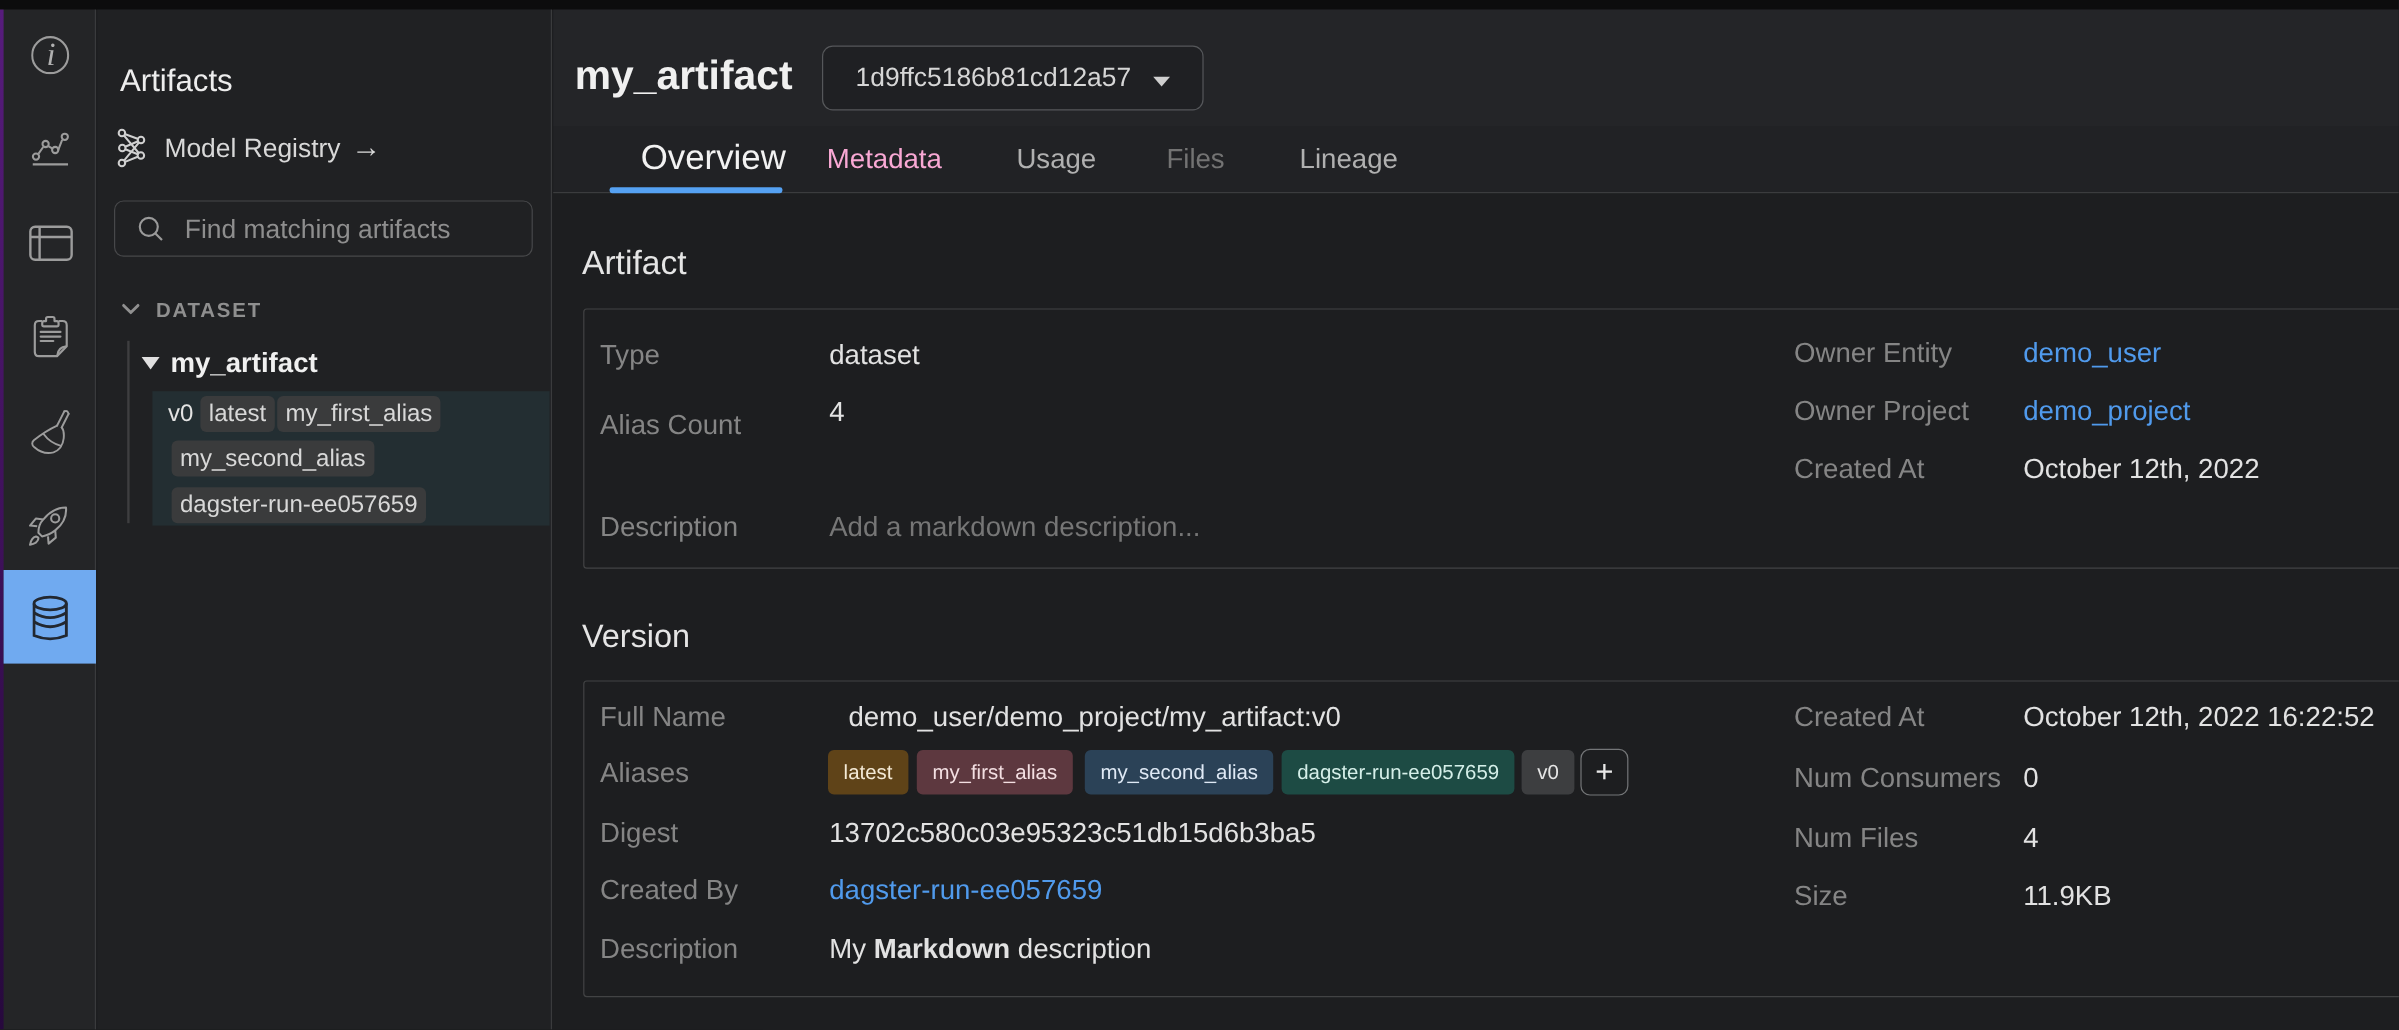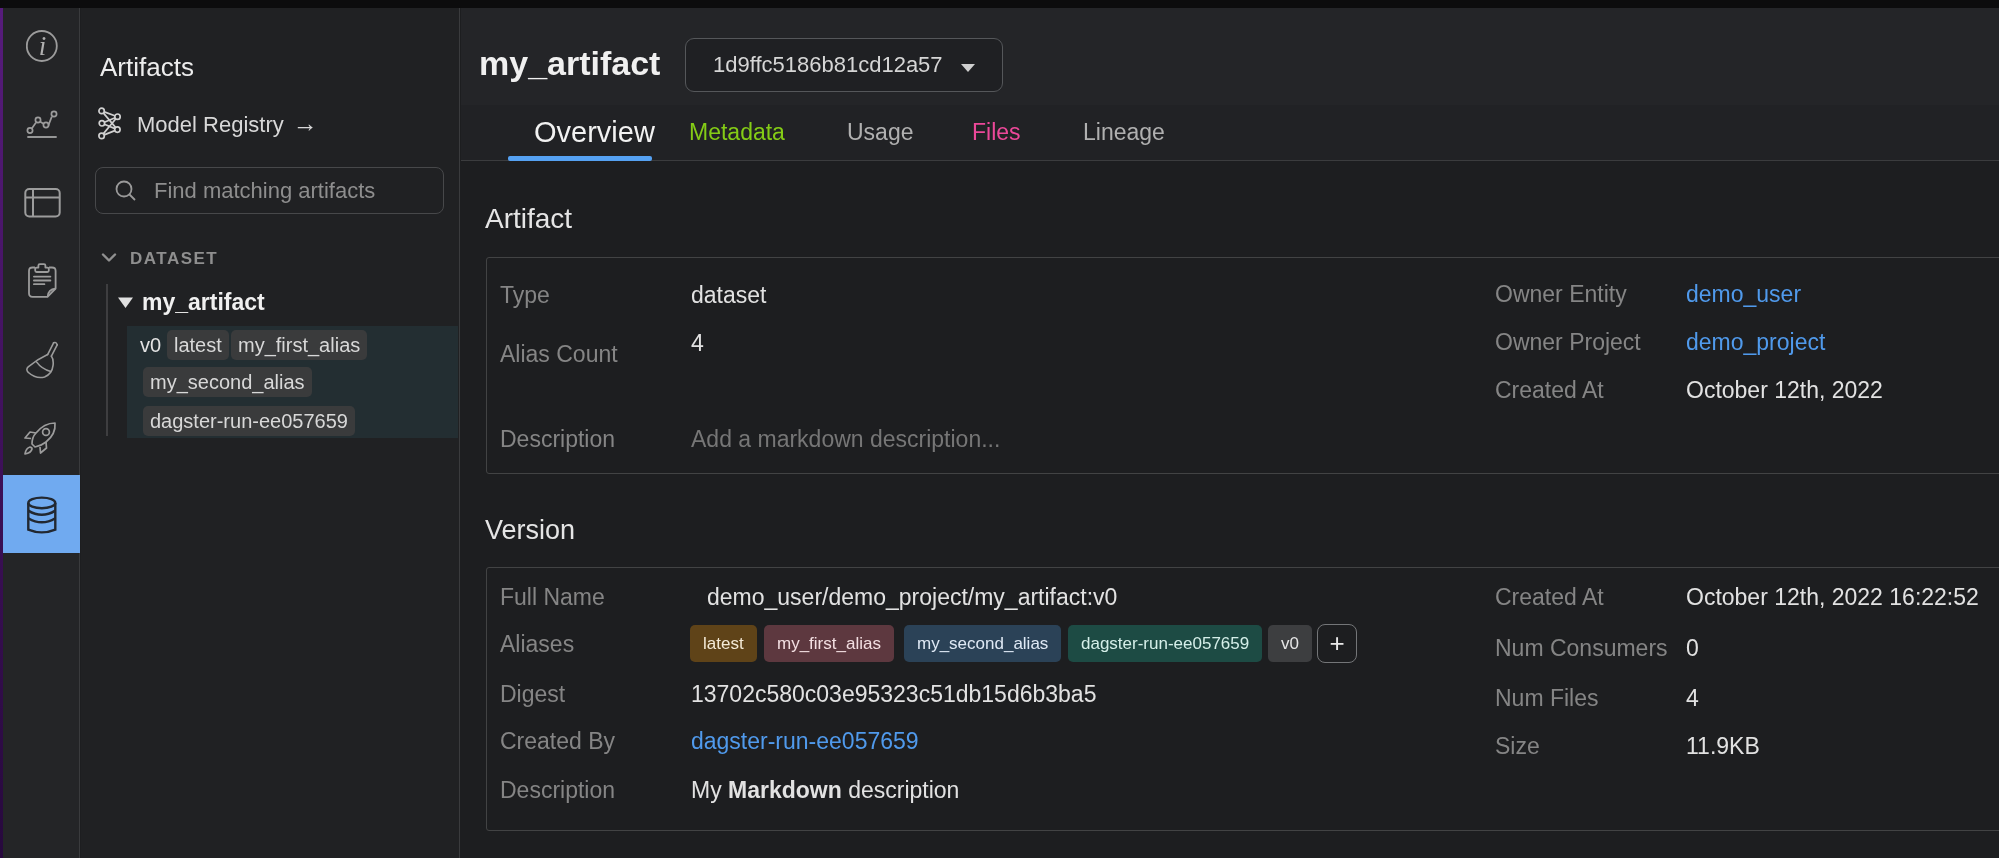--- a/index.html
+++ b/index.html
@@ -124,23 +124,23 @@
 
   <div class="abs" style="left:479px;top:43px;font-size:34px;font-weight:bold;color:#f0f0f0;line-height:40px;">my_artifact</div>
 
   <div class="abs" style="left:685px;top:38px;width:318px;height:54px;border:1px solid #55575a;border-radius:9px;background:#1f2023;"></div>
   <div class="abs" style="left:713px;top:52px;font-size:22px;color:#d6d6d6;line-height:26px;">1d9ffc5186b81cd12a57</div>
   <svg class="abs" style="left:959px;top:62px;" width="18" height="11" viewBox="0 0 18 11">
     <path d="M2 2 L16 2 L9 10 Z" fill="#cfcfcf"></path>
   </svg>
 
   <div class="abs" style="left:534px;top:120px;font-size:29px;color:#f2f2f2;line-height:24px;">Overview</div>
-  <div class="abs" style="left:689px;top:120px;font-size:23px;color:#84cc16;line-height:24px;text-align:center;">Metadata</div>
+  <div class="abs" style="left:689px;top:120px;font-size:23px;color:#f9a8d4;line-height:24px;text-align:center;">Metadata</div>
   <div class="abs" style="left:847px;top:120px;font-size:23px;color:#b0b0b0;line-height:24px;">Usage</div>
-  <div class="abs" style="left:972px;top:120px;font-size:23px;color:#ec4899;line-height:24px;">Files</div>
+  <div class="abs" style="left:972px;top:120px;font-size:23px;color:#737373;line-height:24px;">Files</div>
   <div class="abs" style="left:1083px;top:120px;font-size:23px;color:#b0b0b0;line-height:24px;">Lineage</div>
   <div class="abs" style="left:508px;top:156px;width:144px;height:5px;background:#55a1f2;border-radius:2px;"></div>
 
   <div class="abs" style="left:485px;top:205px;font-size:28px;color:#e5e5e5;line-height:28px;">Artifact</div>
   <div class="abs box" style="left:486px;top:257px;width:1525px;height:217px;"></div>
 
   <div class="abs lbl" style="left:500px;top:281px;">Type</div>
   <div class="abs val" style="left:691px;top:281px;">dataset</div>
   <div class="abs lbl" style="left:500px;top:340px;">Alias Count</div>
   <div class="abs val" style="left:691px;top:329px;">4</div>

